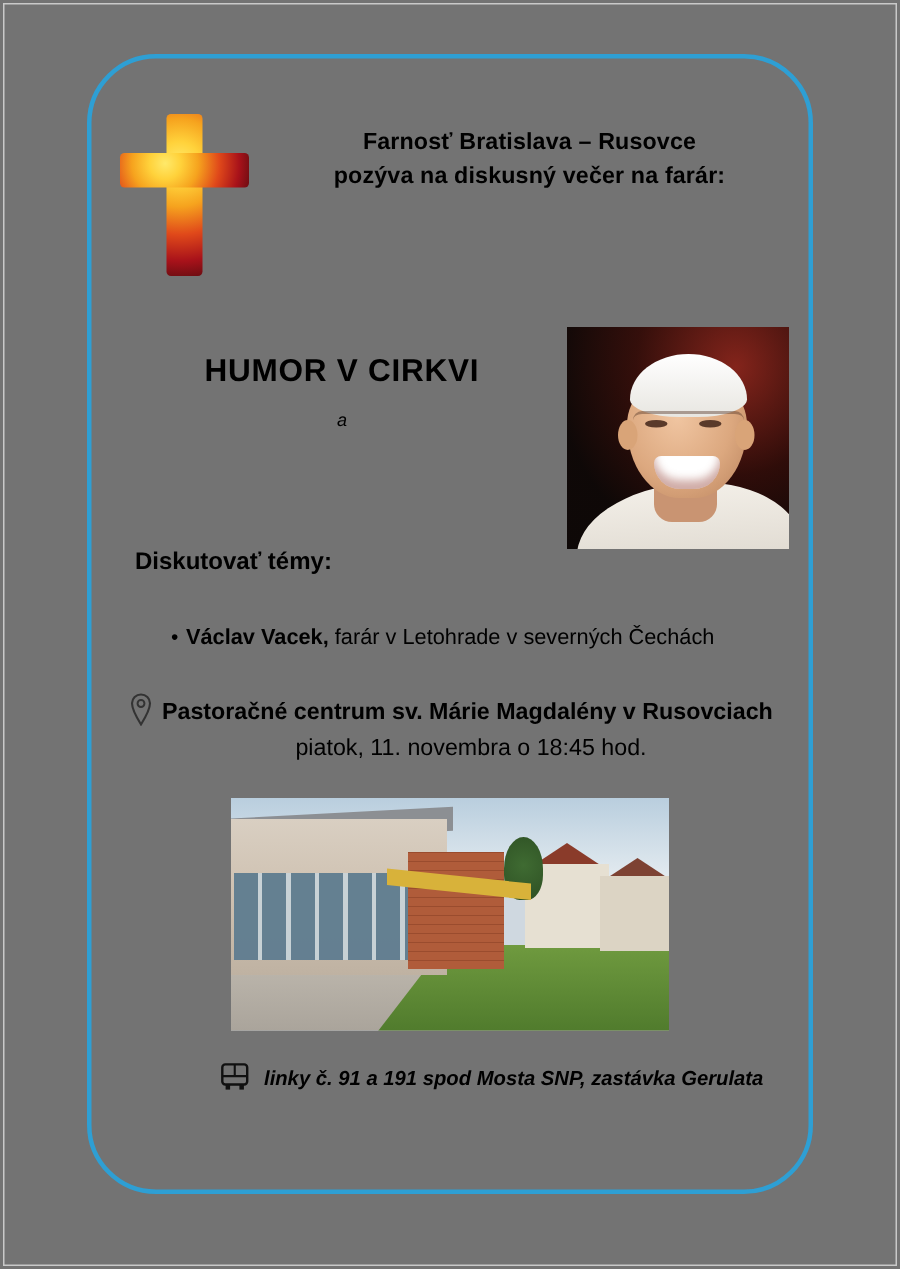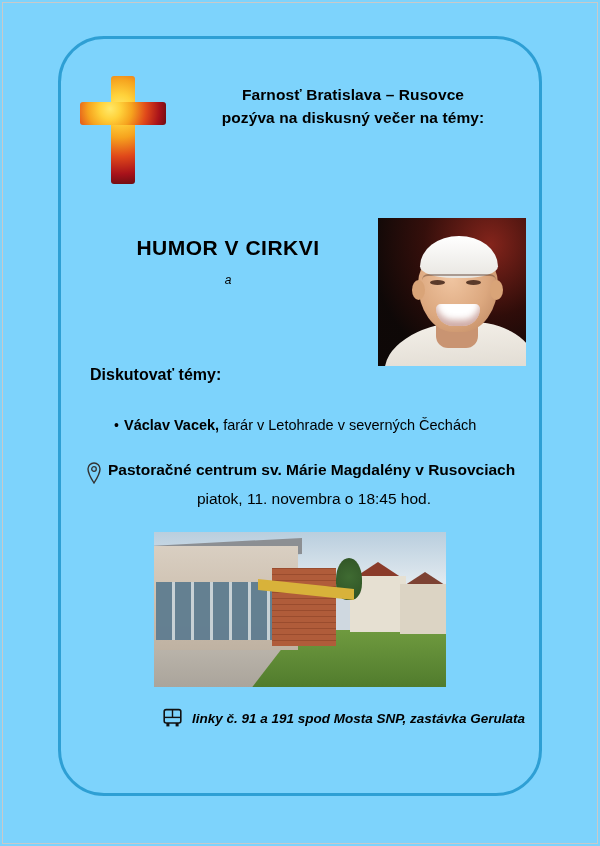--- a/index.html
+++ b/index.html
@@ -12,21 +12,21 @@
     height: 846px;
     font-family: "Liberation Sans", sans-serif;
     color: #000000;
     overflow: hidden;
   }
 
   .poster {
     position: relative;
     width: 600px;
     height: 846px;
-    background: #7dd3fc;
+    background: #737373;
     box-sizing: border-box;
   }
 
   
   .page-border {
     position: absolute;
     left: 2px;
     top: 2px;
     right: 2px;
     bottom: 2px;
@@ -247,21 +247,21 @@
 
   
   .venue {
     position: absolute;
     left: 28px;
     top: 425px;
     width: 440px;
   }
   .venue-row1 {
     display: flex;
-    align-items: flex-start;
+    align-items: flex-end;
   }
   .pin-icon {
     width: 16px;
     height: 22px;
     flex: 0 0 16px;
     margin-right: 6px;
     margin-top: 1px;
   }
   .venue-line1 {
     font-size: 15.5px;
@@ -396,21 +396,21 @@
     top: 98px;
     width: 210px;
     height: 60px;
     background: linear-gradient(180deg, #6f9a3f 0%, #4f7a2c 100%);
     clip-path: polygon(22% 0%, 100% 0%, 100% 100%, 0% 100%);
   }
 
   
   .transit {
     position: absolute;
-    left: 104px;
+    left: 88px;
     top: 672px;
     display: flex;
     align-items: center;
   }
   .bus-icon {
     width: 21px;
     height: 20px;
     flex: 0 0 21px;
     margin-right: 9px;
   }
@@ -431,21 +431,21 @@
 
   <div class="content">
 
     <div class="cross-wrap">
       <div class="cross-v"></div>
       <div class="cross-h"></div>
     </div>
 
     <div class="header">
       <div class="line">Farnosť Bratislava – Rusovce</div>
-      <div class="line">pozýva na diskusný večer na témy:</div>
+      <div class="line">pozýva na diskusný večer na farár:</div>
     </div>
 
     <div class="titles">
       <div class="title-main">HUMOR V CIRKVI</div>
       <div class="title-sep">a</div>
     </div>
 
     <div class="pope-photo">
       <div class="bg"></div>
       <div class="robe"></div>

